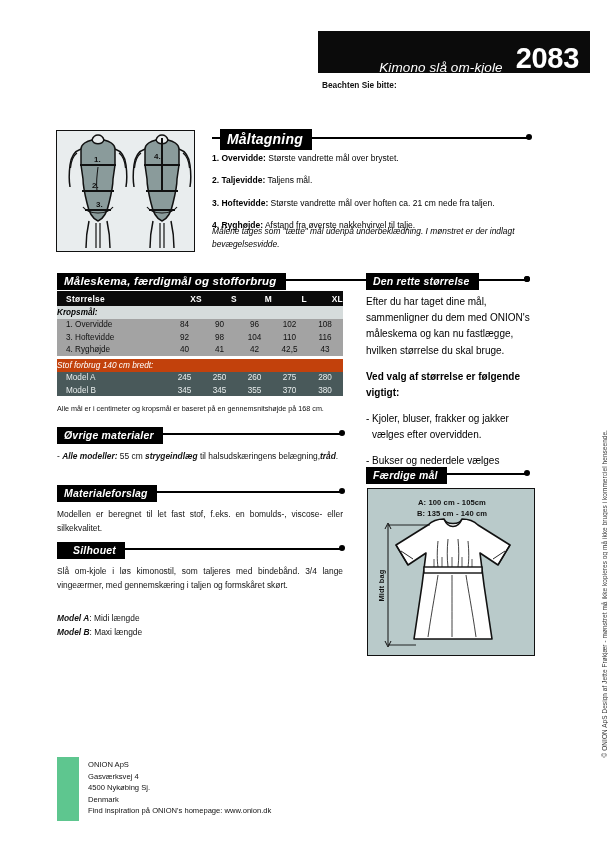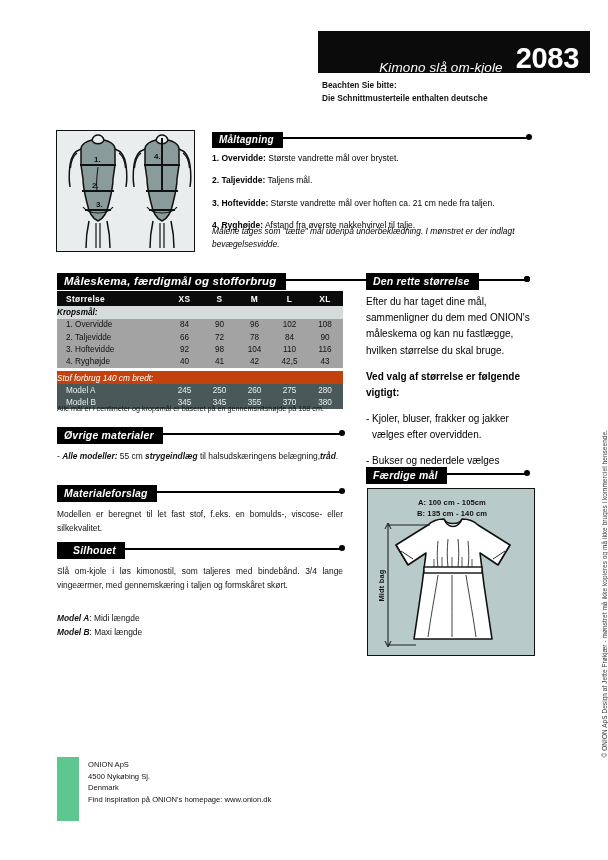--- a/index.html
+++ b/index.html
@@ -127,21 +127,21 @@
     font-size: 8.2px;
   }
   table.mtable td, table.mtable th {
     padding: 0;
     margin: 0;
   }
   .thead-row { background: #0b0b0b; color: #fff; height: 15px; }
   .thead-row th {
     font-weight: bold;
     font-size: 8.4px;
-    text-align: center;
+    text-align: right;
     letter-spacing: .3px;
   }
   .thead-row th.lbl { text-align: left; padding-left: 9px; }
   .body-band td {
     background: #a3a3a3;
     height: 12.4px;
     color: #111;
   }
   .body-band td.lbl { text-align: left; padding-left: 9px; }
   .body-band td.num { text-align: center; }
@@ -247,21 +247,20 @@
 </head>
 <body>
 
 <div class="abs" id="title-bar">
   <span id="title-name">Kimono slå om-kjole</span>
   <span id="title-number">2083</span>
 </div>
 
 <div class="abs" id="german-note">
   <div>Beachten Sie bitte:</div>
-  <div>Die Schnittmusterteile enthalten deutsche</div>
 </div>
 
 <div class="abs" id="figure-box">
   <svg width="136" height="119" viewBox="0 0 136 119">
 
     <g transform="translate(6,4)">
 
       <path d="M18 14 C18 9,24 6,29 5 C31 10,39 10,41 5 C46 6,52 9,52 14
                L52 30 L50 44 C50 52,48 60,46 68 C44 78,40 84,35 86
                C30 84,26 78,24 68 C22 60,20 52,20 44 L18 30 Z" fill="#8a9b9b" stroke="#111" stroke-width="1.5"></path>
@@ -313,21 +312,21 @@
       <line x1="22" y1="75" x2="48" y2="75" stroke="#111" stroke-width="2"></line>
       <path d="M20 72 C26 80,44 80,50 72" fill="none" stroke="#111" stroke-width="1.2"></path>
       <text x="27" y="24" font-family="Liberation Sans, sans-serif" font-size="8" font-weight="bold" fill="#111">4.</text>
     </g>
   </svg>
 </div>
 
 <div class="sect" style="left:212px; top:129px; width:318px;">
   <div class="sect-rule" style="left:0; width:318px;"></div>
   <div class="sect-dot" style="left:314px;"></div>
-  <span class="sect-tag" style="font-size:10px;">Måltagning</span>
+  <span class="sect-tag" style="font-size:14px;margin-left:8px;">Måltagning</span>
 </div>
 
 <div class="abs" id="maal-list">
   <div class="mrow">
     <b>1.</b>
     <b>Overvidde:</b>
     <span>Største vandrette mål over brystet.</span>
   </div>
   <div class="mrow">
     <b>2.</b>
@@ -380,28 +379,20 @@
       </tr>
       <tr class="body-band">
         <td class="lbl">1. Overvidde</td>
         <td class="num">84</td>
         <td class="num">90</td>
         <td class="num">96</td>
         <td class="num">102</td>
         <td class="num">108</td>
       </tr>
       <tr class="body-band">
-        <td class="lbl">2. Taljevidde</td>
-        <td class="num">66</td>
-        <td class="num">72</td>
-        <td class="num">78</td>
-        <td class="num">84</td>
-        <td class="num">90</td>
-      </tr>
-      <tr class="body-band">
         <td class="lbl">3. Hoftevidde</td>
         <td class="num">92</td>
         <td class="num">98</td>
         <td class="num">104</td>
         <td class="num">110</td>
         <td class="num">116</td>
       </tr>
       <tr class="body-band">
         <td class="lbl">4. Ryghøjde</td>
         <td class="num">40</td>
@@ -540,18 +531,19 @@
     <path d="M17 40 L20 34 L23 40" fill="none" stroke="#111" stroke-width="1"></path>
     <path d="M17 152 L20 158 L23 152" fill="none" stroke="#111" stroke-width="1"></path>
     <line x1="20" y1="36" x2="62" y2="36" stroke="#111" stroke-width=".9"></line>
     <line x1="20" y1="156" x2="48" y2="156" stroke="#111" stroke-width=".9"></line>
   </svg>
 </div>
 
 <div class="abs" id="footer-block"></div>
 <div class="abs" id="footer-text">
   <div>ONION ApS</div>
+  <div>Gasværksvej 4</div>
   <div>4500  Nykøbing Sj.</div>
   <div>Denmark</div>
   <div>Find inspiration på ONION's homepage: www.onion.dk</div>
 </div>
 
 <div id="copyright">© ONION ApS Design af Jette Frøkjær - mønstret må ikke kopieres og må ikke bruges i kommerciel henseende.</div>
 
 </body></html>

